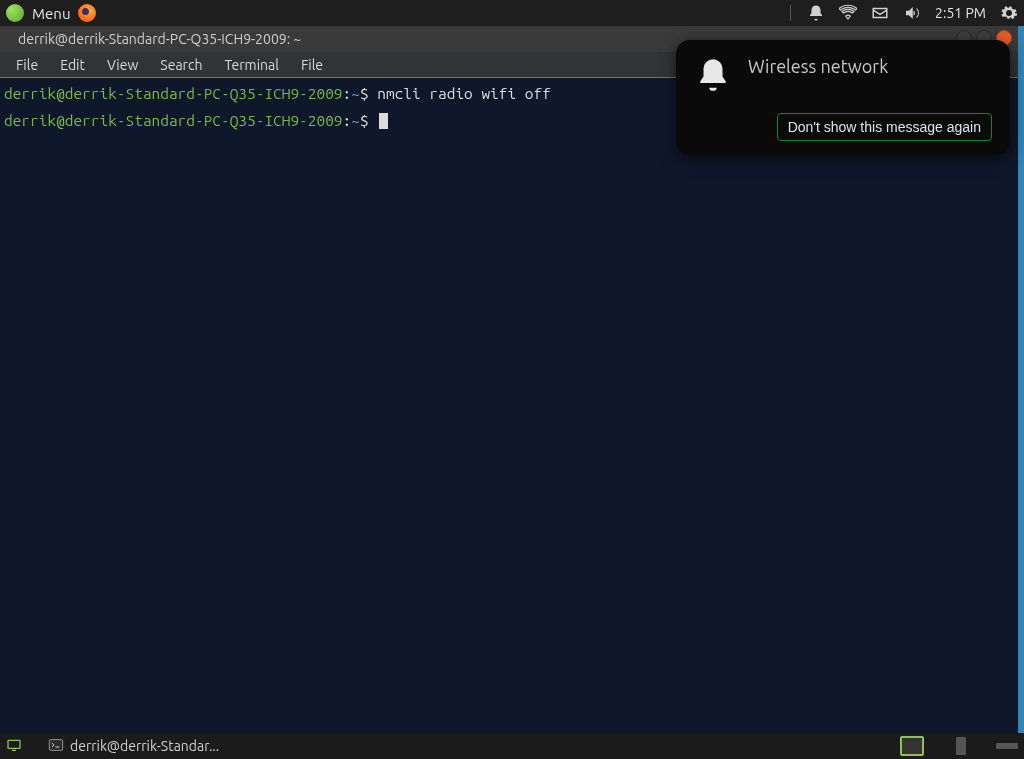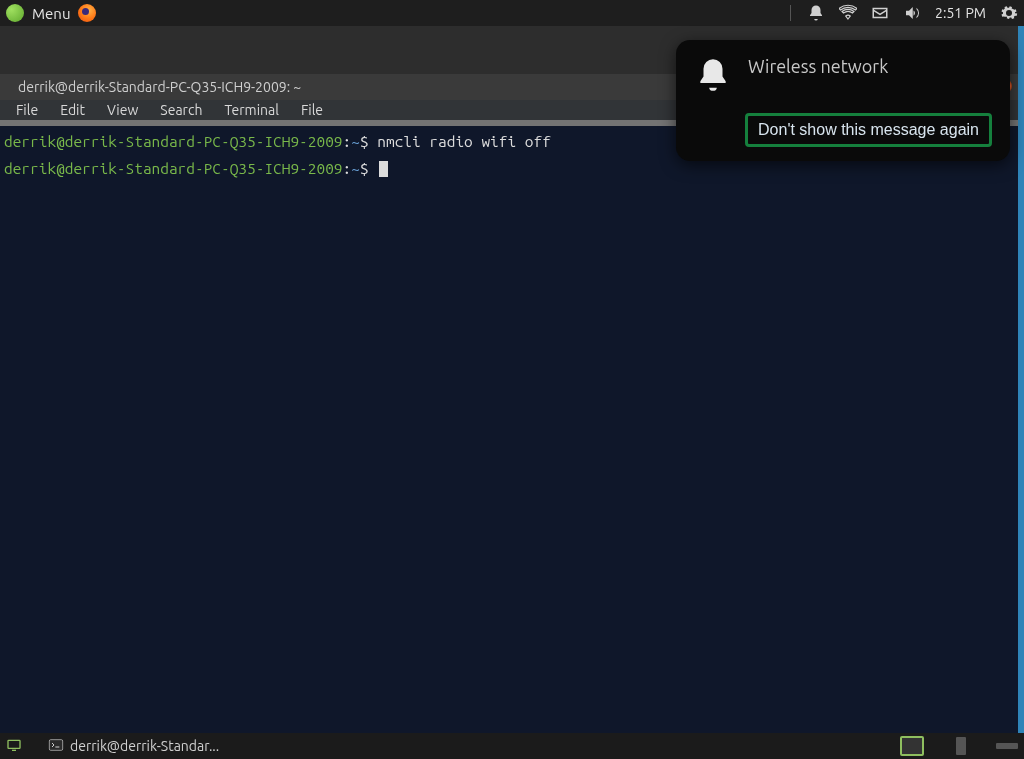--- a/index.html
+++ b/index.html
@@ -52,21 +52,20 @@
     
     .terminal-window {
       position: absolute;
       top: 26px;
       left: 0;
       right: 6px;
       bottom: 26px;
       background: #313437;
       display: flex;
       flex-direction: column;
-      margin-top: 48px;
     }
     .titlebar {
       height: 26px;
       background: #3a3a3a;
       display: flex;
       align-items: center;
       padding: 0 10px;
       color: #cfcfcf;
       font-size: 14px;
       position: relative;
@@ -85,21 +84,21 @@
 
     .menubar {
       height: 26px;
       background: #313437;
       display: flex;
       align-items: center;
       padding: 0 6px;
       gap: 2px;
       color: #d8d8d8;
       font-size: 14px;
-      border-bottom: 6px solid #737373;
+      border-bottom: 1px solid #737373;
     }
     .menubar-item { padding: 2px 10px; cursor: pointer; }
 
     .terminal-body {
       flex: 1;
       background: #0f172a;
       padding: 2px 4px;
       font-family: "Ubuntu Mono", "DejaVu Sans Mono", monospace;
       font-size: 15.5px;
       line-height: 27px;
@@ -137,26 +136,26 @@
       display: flex;
       flex-direction: column;
     }
     .notif-top { display:flex; gap:16px; }
     .notif-icon svg { width:38px; height:38px; fill:#e8e8e8; }
     .notif-text { flex:1; }
     .notif-title { font-weight:700; font-size:15px; color:#fff; margin-bottom:4px; }
     .notif-sub { font-size:18px; color:#c8c8c8; }
     .notif-actions { display:flex; justify-content:flex-end; margin-top:16px; }
     .notif-btn {
-      border: 3px solid #15803d;
+      border: 1px solid #15803d;
       background: transparent;
       color: #d8e4ee;
       border-radius: 4px;
       padding: 5px 10px;
-      font-size: 16px;
+      font-size: 14px;
       cursor: pointer;
     }
 
     
     .taskbar {
       position: absolute;
       bottom: 0; left: 0; right: 0;
       height: 26px;
       background: #1b1b1b;
       display: flex;

